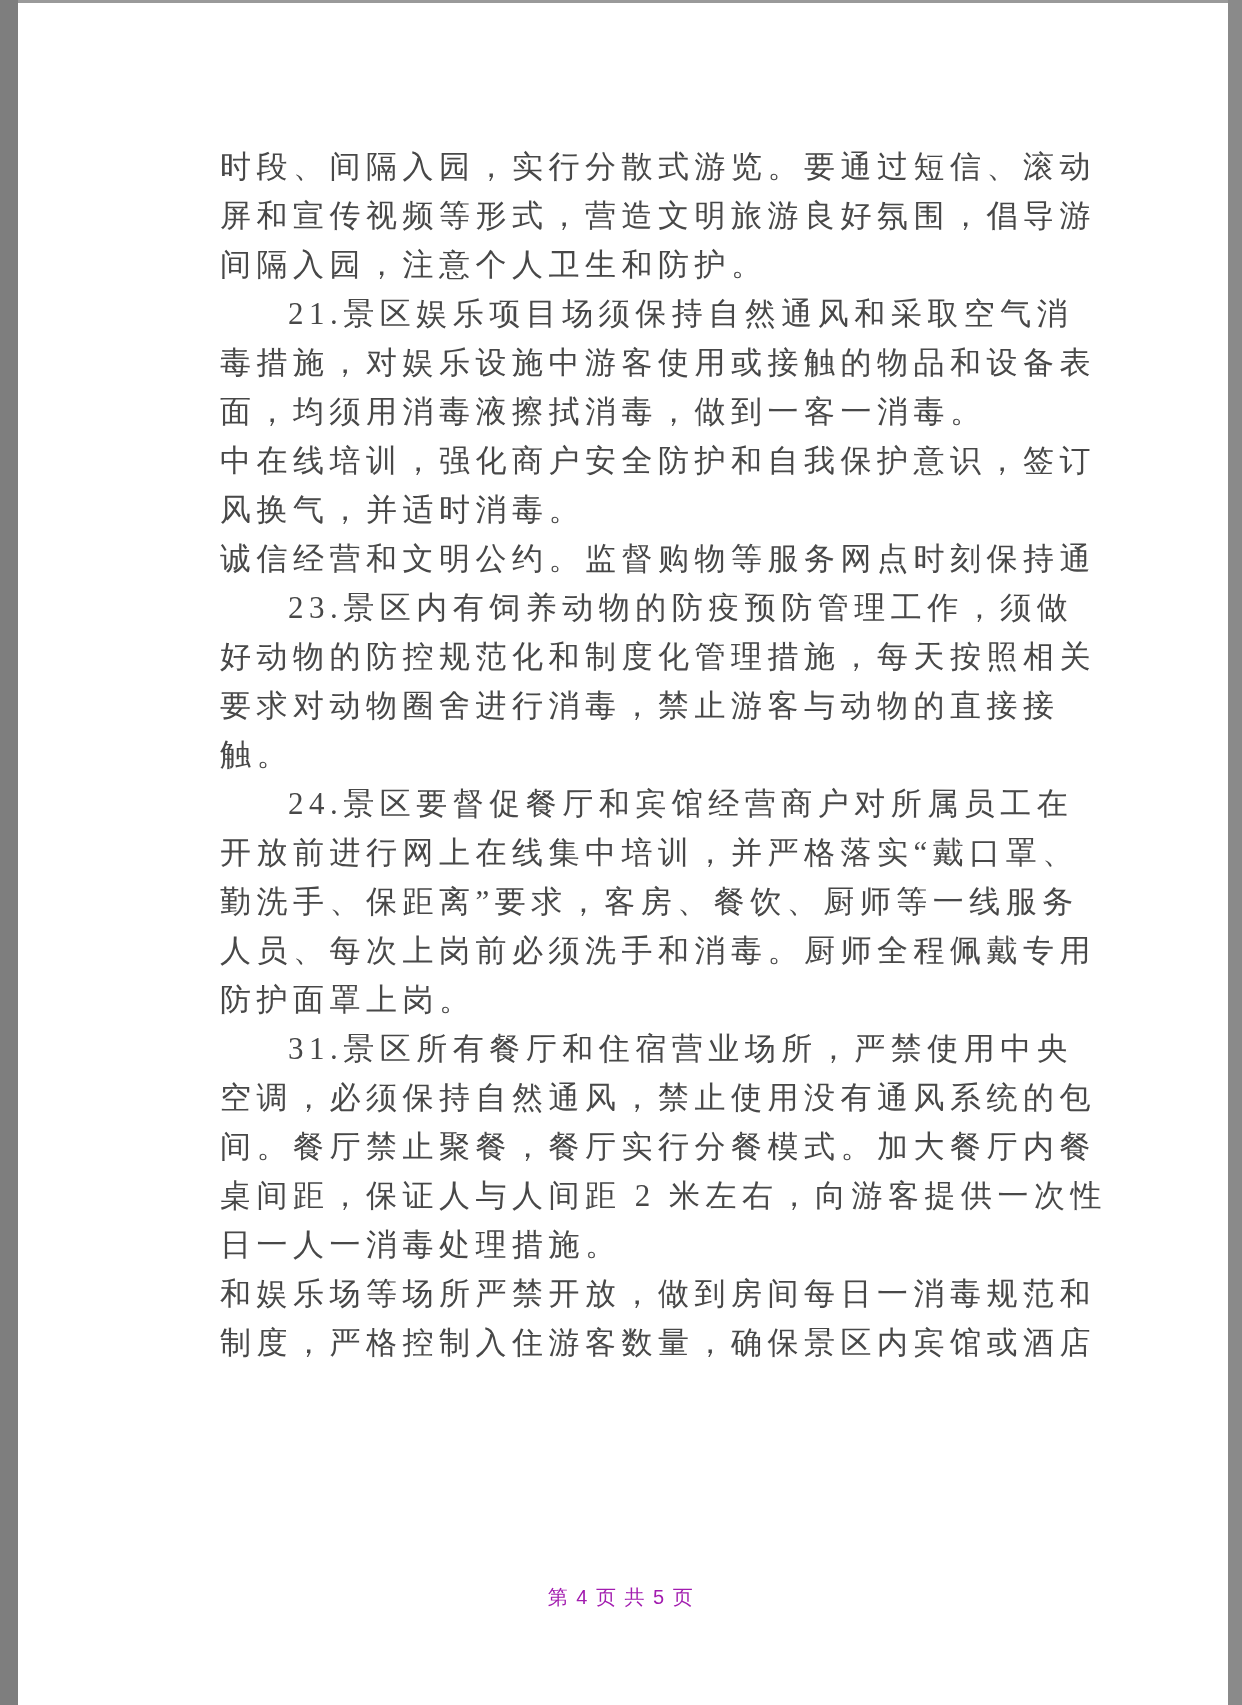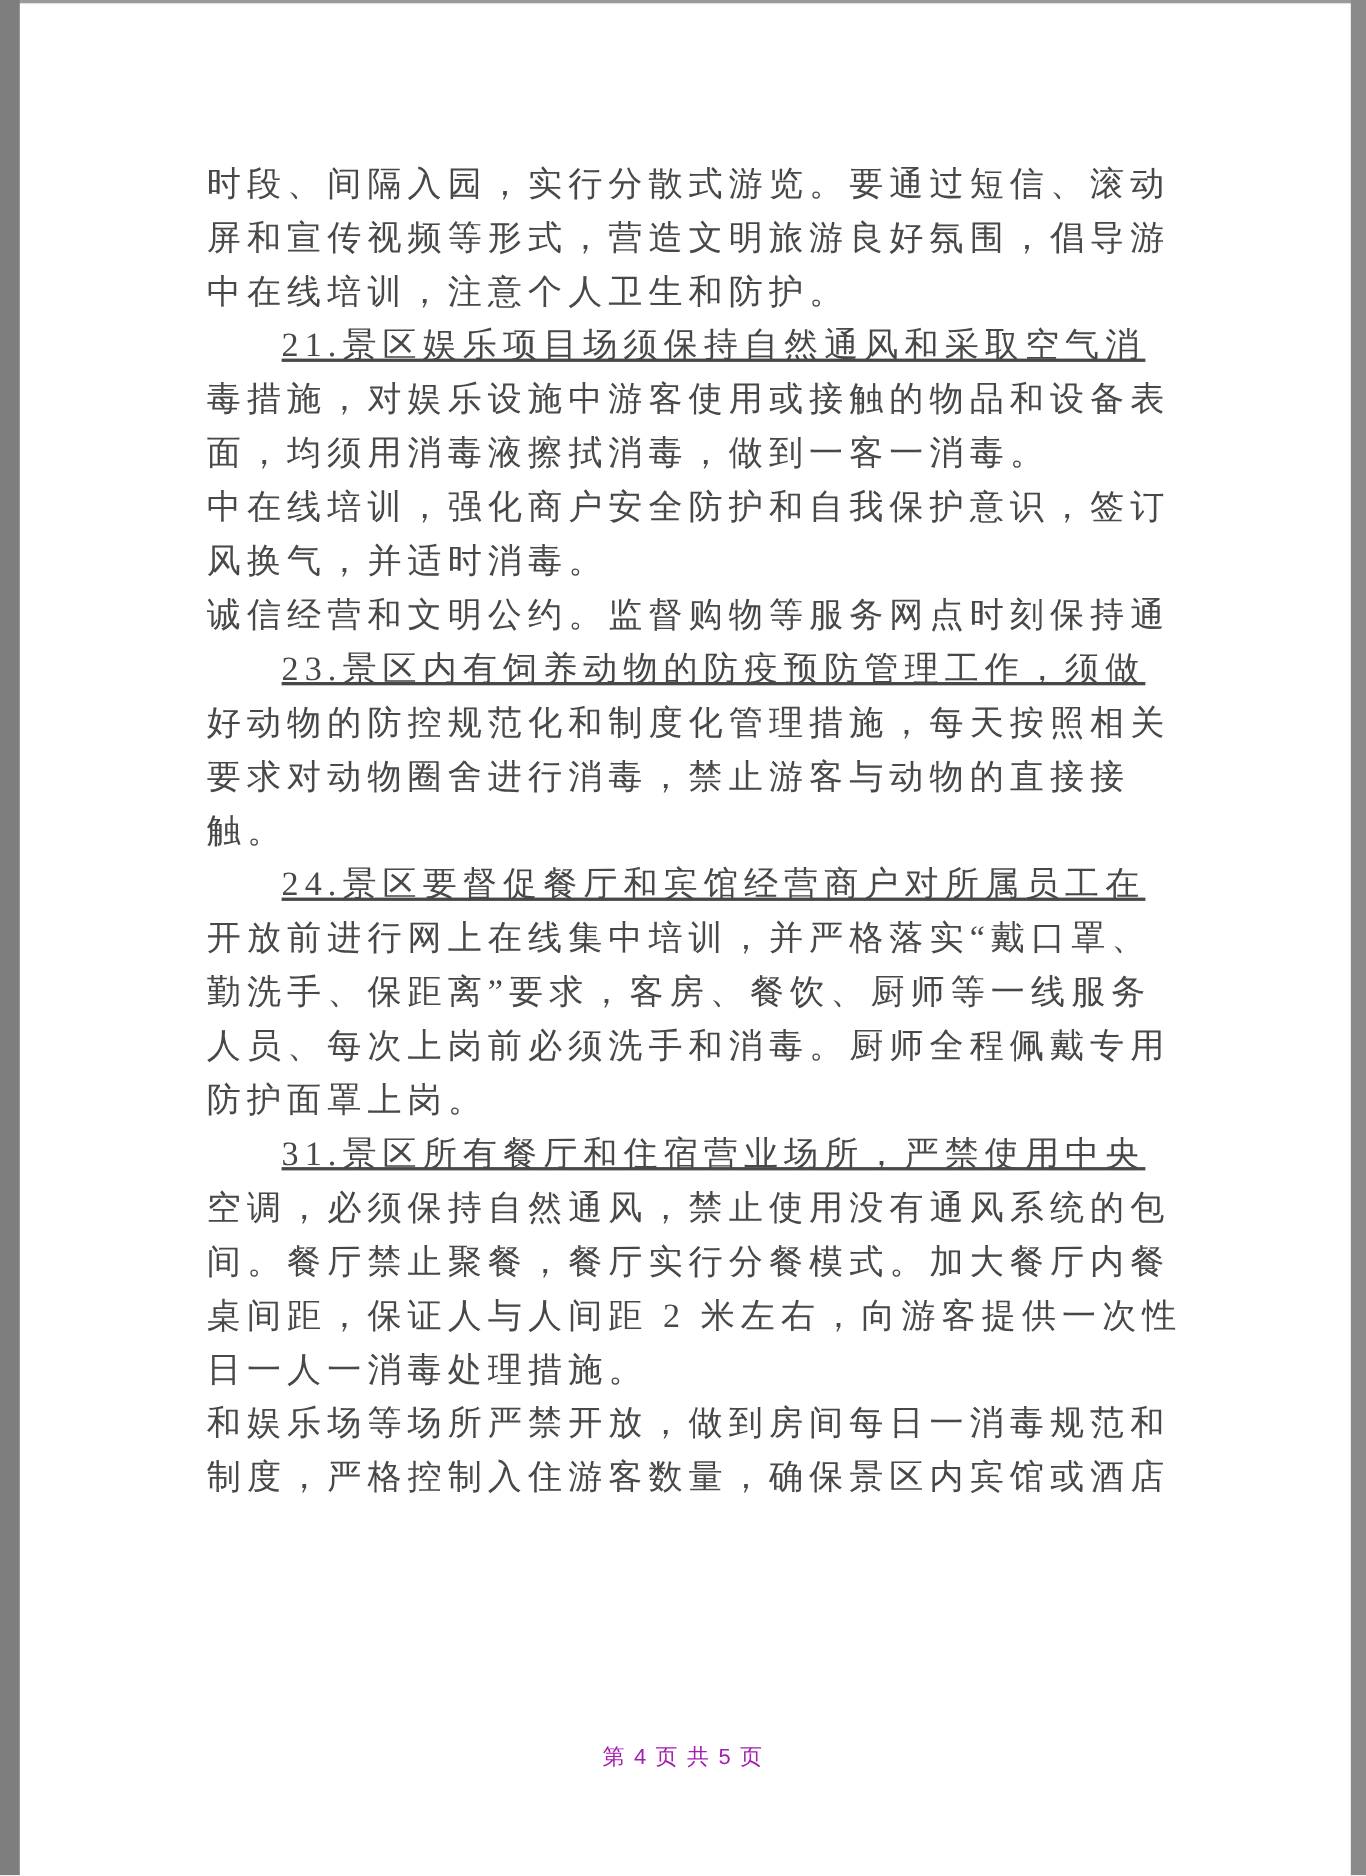--- a/index.html
+++ b/index.html
@@ -41,21 +41,20 @@
     letter-spacing: 5.5px;
     color: #484848;
     font-family: "Liberation Serif", serif;
   }
   .line {
     height: 49px;
     white-space: nowrap;
   }
   .indent {
     padding-left: 68px;
-    text-decoration: underline;
   }
   .heading {
     font-weight: bold;
     font-family: "Liberation Sans", sans-serif;
     letter-spacing: 4px;
     color: #3d3d3d;
   }
   .footer {
     position: absolute;
     top: 1584px;
@@ -70,24 +69,24 @@
   }
 </style>
 </head>
 <body>
 
 <div class="page" style="background: rgb(255, 255, 255);">
   <div class="edge edge-top" style="background: rgb(154, 154, 154);"></div>
   <div class="edge edge-left" style="background: rgb(126, 126, 126);"></div>
   <div class="edge edge-right" style="background: rgb(138, 138, 138);"></div>
 
-  <div class="doc" id="doc" style="color: rgb(72, 72, 72);">
+  <div class="doc" id="doc" style="color: rgb(72, 72, 72); margin-left: 32px;">
       <div class="line">时段、间隔入园，实行分散式游览。要通过短信、滚动</div>
       <div class="line">屏和宣传视频等形式，营造文明旅游良好氛围，倡导游</div>
-      <div class="line">中在线培训，注意个人卫生和防护。</div>
+      <div class="line">间隔入园，注意个人卫生和防护。</div>
       <div class="line indent">21.景区娱乐项目场须保持自然通风和采取空气消</div>
       <div class="line">毒措施，对娱乐设施中游客使用或接触的物品和设备表</div>
       <div class="line">面，均须用消毒液擦拭消毒，做到一客一消毒。</div>
       <div class="line">中在线培训，强化商户安全防护和自我保护意识，签订</div>
       <div class="line">风换气，并适时消毒。</div>
       <div class="line">诚信经营和文明公约。监督购物等服务网点时刻保持通</div>
       <div class="line indent">23.景区内有饲养动物的防疫预防管理工作，须做</div>
       <div class="line">好动物的防控规范化和制度化管理措施，每天按照相关</div>
       <div class="line">要求对动物圈舍进行消毒，禁止游客与动物的直接接</div>
       <div class="line">触。</div>

